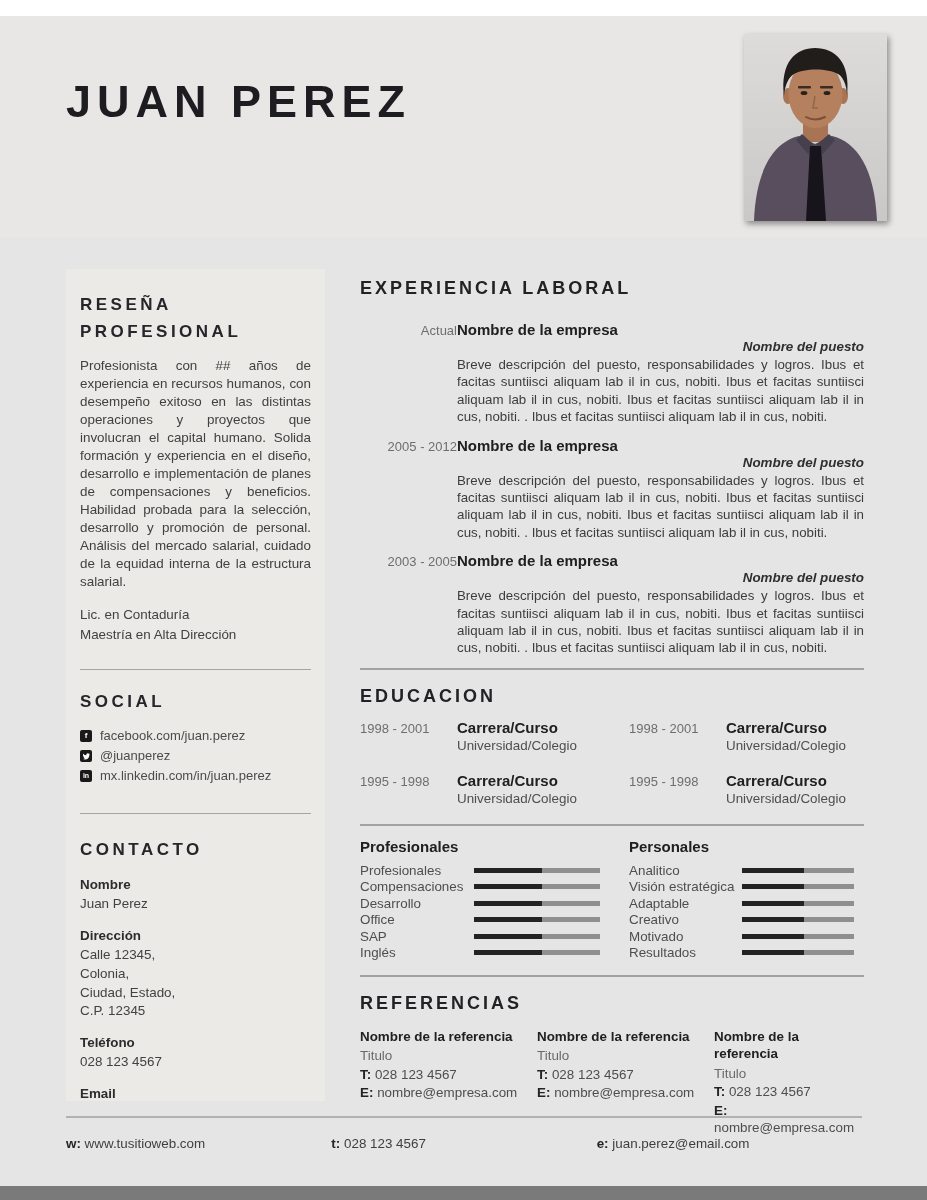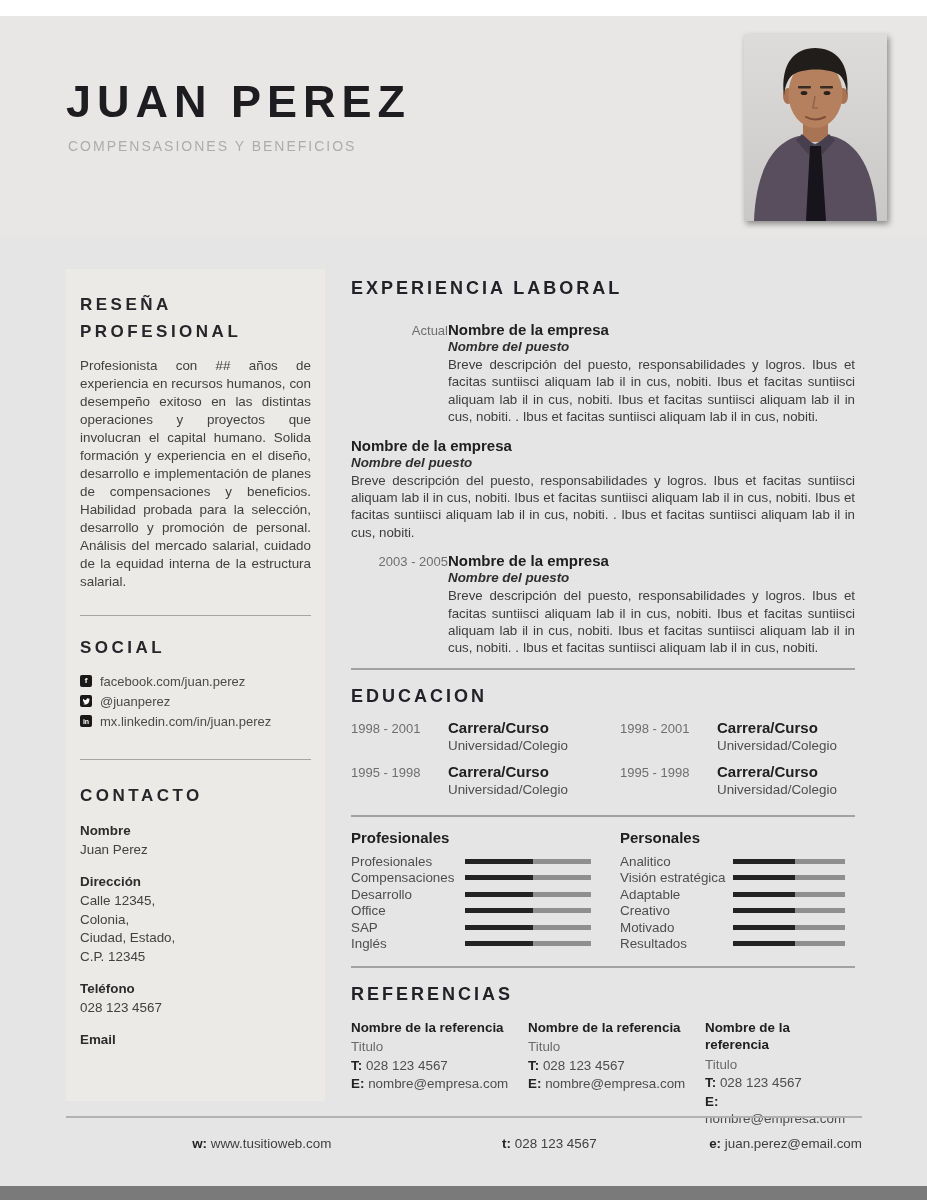--- a/index.html
+++ b/index.html
@@ -25,31 +25,31 @@
   .social-list { margin-top:13px; }
   .social-item { display:flex; align-items:center; margin-bottom:5px; font-size:13px; color:#4b4b4b; }
   .icon-sq { width:12px; height:12px; flex:none; margin-right:8px; background:#191919; border-radius:2px; color:#fff;
              display:flex; align-items:center; justify-content:center; font-size:8px; font-weight:bold; line-height:1; }
   .icon-sq svg { width:8px; height:8px; fill:#fff; }
   .contact-group { margin-top:14px; }
   .contact-label { font-weight:bold; font-size:13.4px; color:#2c2c2c; margin-bottom:3px; }
   .contact-line { font-size:13.4px; color:#424242; line-height:1.4; }
 
   
-  .main { position:absolute; left:351px; top:262px; width:504px; }
+  .main { position:absolute; left:360px; top:262px; width:504px; }
   .main-title { font-size:18px; font-weight:bold; letter-spacing:3px; color:#222226; margin-bottom:22px; white-space:nowrap; }
   .xp-entry { display:flex; margin-bottom:11px; }
   .xp-date { width:97px; flex:none; font-size:13px; color:#6e6e6e; padding-top:2px;text-align:right; }
   .xp-body { flex:1; }
   .xp-company { font-size:15px; font-weight:bold; color:#202020; }
-  .xp-position { font-size:13.4px; font-weight:bold; font-style:italic; color:#2f2f2f; margin-top:1px; }
+  .xp-position { font-size:13.4px; font-weight:bold; font-style:italic; color:#2f2f2f; margin-top:1px;text-align:right; }
   .xp-desc { font-size:13.3px; line-height:1.31; text-align:justify; color:#3d3d3d; margin-top:2px; }
   .main-div { border:none; border-top:2px solid #a2a2a2; margin-top:10px; margin-bottom:16px; }
 
-  .edu-grid { display:grid; grid-template-columns:269px 235px; row-gap:10px; margin-top:-6px; }
+  .edu-grid { display:grid; grid-template-columns:269px 235px; row-gap:19px; margin-top:-6px; }
   .edu-cell { display:flex; }
   .edu-date { width:97px; flex:none; font-size:13px; color:#6e6e6e; padding-top:2px; }
   .edu-course { font-size:15px; font-weight:bold; color:#202020; }
   .edu-school { font-size:13.4px; color:#4e4e4e; margin-top:2px; }
 
   .skills-grid { display:grid; grid-template-columns:269px 235px; margin-top:-4px; }
   .skill-header { font-size:15px; font-weight:bold; color:#202020; margin-bottom:7px; }
   .skill-row { display:flex; align-items:center; height:16.5px; }
   .skill-label { flex:none; font-size:13.4px; color:#4e4e4e; }
   .skills-col-left .skill-label { width:114px; }
@@ -61,31 +61,30 @@
 
   .ref-grid { display:grid; grid-template-columns:177px 177px 150px; margin-top:-2px; }
   .ref-name { font-size:13.4px; font-weight:bold; color:#202020; line-height:1.3; }
   .ref-role { font-size:13.4px; color:#6a6a6a; line-height:1.3; margin-top:2px; }
   .ref-line { font-size:13.4px; color:#4e4e4e; line-height:1.25; margin-top:2px; }
   .b { font-weight:bold; color:#232323; }
 
   
   .footer-line { position:absolute; left:66px; top:1100px; width:796px; height:2px; background:#b2b2b2; }
   .footer-row { position:absolute; left:66px; top:1120px; width:796px; display:flex; }
-  .footer-item { flex:1; text-align:right; font-size:13.4px; color:#3f3f3f; }
+  .footer-item { flex:1; text-align:left; font-size:13.4px; color:#3f3f3f; }
   .bottom-bar { position:absolute; left:0; top:1170px; width:927px; height:30px; background:#7a7a7a; }
 </style>
 </head>
 <body>
 
 <div class="page">
 
   <div class="header">
     <div class="name">JUAN PEREZ</div>
-    <div class="subtitle">COMPENSASIONES Y BENEFICIOS</div>
     <div class="photo">
       <svg width="143" height="187" viewBox="0 0 143 187">
         <defs>
           <linearGradient id="bgGrad" x1="0" y1="0" x2="0" y2="1">
             <stop offset="0" stop-color="#dddcda"></stop>
               <stop offset="1" stop-color="#c9c8c6"></stop>
           </linearGradient>
         </defs>
         <rect x="0" y="0" width="143" height="187" fill="url(#bgGrad)"></rect>
 
@@ -114,20 +113,24 @@
 
         <path d="M71,62 L69,74 L74,74" fill="none" stroke="#946748" stroke-width="1.6"></path>
         <path d="M62,83 Q71,88 81,83" fill="none" stroke="#7d4f38" stroke-width="2" stroke-linecap="round"></path>
       </svg>
     </div>
   </div>
 
   <div class="sidebar">
     <div class="side-title">RESEÑA PROFESIONAL</div>
     <p class="profile-body">Profesionista con ## años de experiencia en recursos humanos, con desempeño exitoso en las distintas operaciones y proyectos que involucran el capital humano. Solida formación y experiencia en el diseño, desarrollo e implementación de planes de compensaciones y beneficios. Habilidad probada para la selección, desarrollo y promoción de personal. Análisis del mercado salarial, cuidado de la equidad interna de la estructura salarial.</p>
+    <div class="credentials">
+      <div>Lic. en Contaduría</div>
+      <div>Maestría en Alta Dirección</div>
+    </div>
 
     <hr class="side-div">
     <div class="side-title" style="margin-top:18px;">SOCIAL</div>
     <div class="social-list">
       <div class="social-item">
         <span class="icon-sq">f</span>
         <span>facebook.com/juan.perez</span>
       </div>
       <div class="social-item">
         <span class="icon-sq">
@@ -173,20 +176,21 @@
 
     <div class="xp-entry">
       <div class="xp-date">Actual</div>
       <div class="xp-body">
         <div class="xp-company">Nombre de la empresa</div>
         <div class="xp-position">Nombre del puesto</div>
         <div class="xp-desc">Breve descripción del puesto, responsabilidades y logros. Ibus et facitas suntiisci aliquam lab il in cus, nobiti. Ibus et facitas suntiisci aliquam lab il in cus, nobiti. Ibus et facitas suntiisci aliquam lab il in cus, nobiti. . Ibus et facitas suntiisci aliquam lab il in cus, nobiti.</div>
       </div>
     </div>
     <div class="xp-entry">
+      <div class="xp-date">2005 - 2012</div>
       <div class="xp-body">
         <div class="xp-company">Nombre de la empresa</div>
         <div class="xp-position">Nombre del puesto</div>
         <div class="xp-desc">Breve descripción del puesto, responsabilidades y logros. Ibus et facitas suntiisci aliquam lab il in cus, nobiti. Ibus et facitas suntiisci aliquam lab il in cus, nobiti. Ibus et facitas suntiisci aliquam lab il in cus, nobiti. . Ibus et facitas suntiisci aliquam lab il in cus, nobiti.</div>
       </div>
     </div>
     <div class="xp-entry">
       <div class="xp-date">2003 - 2005</div>
       <div class="xp-body">
         <div class="xp-company">Nombre de la empresa</div>

